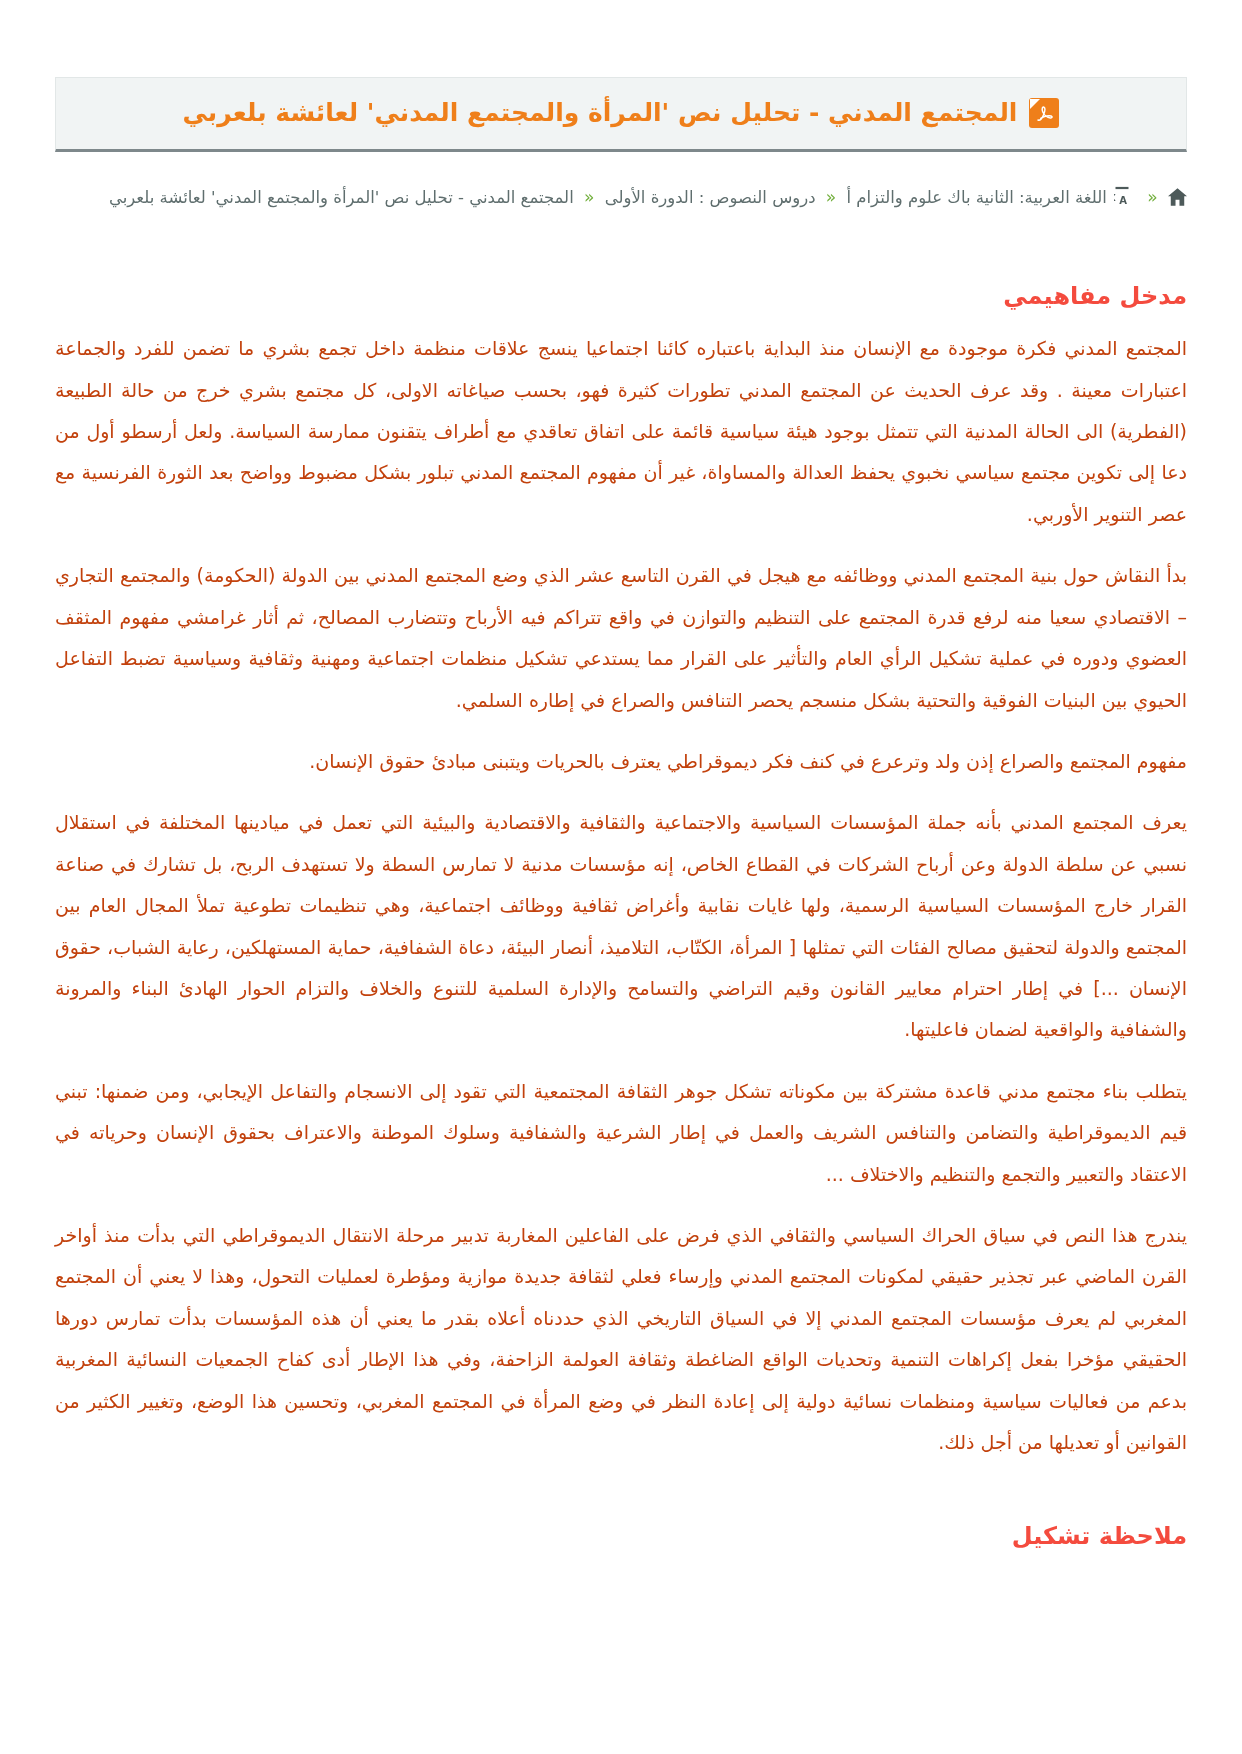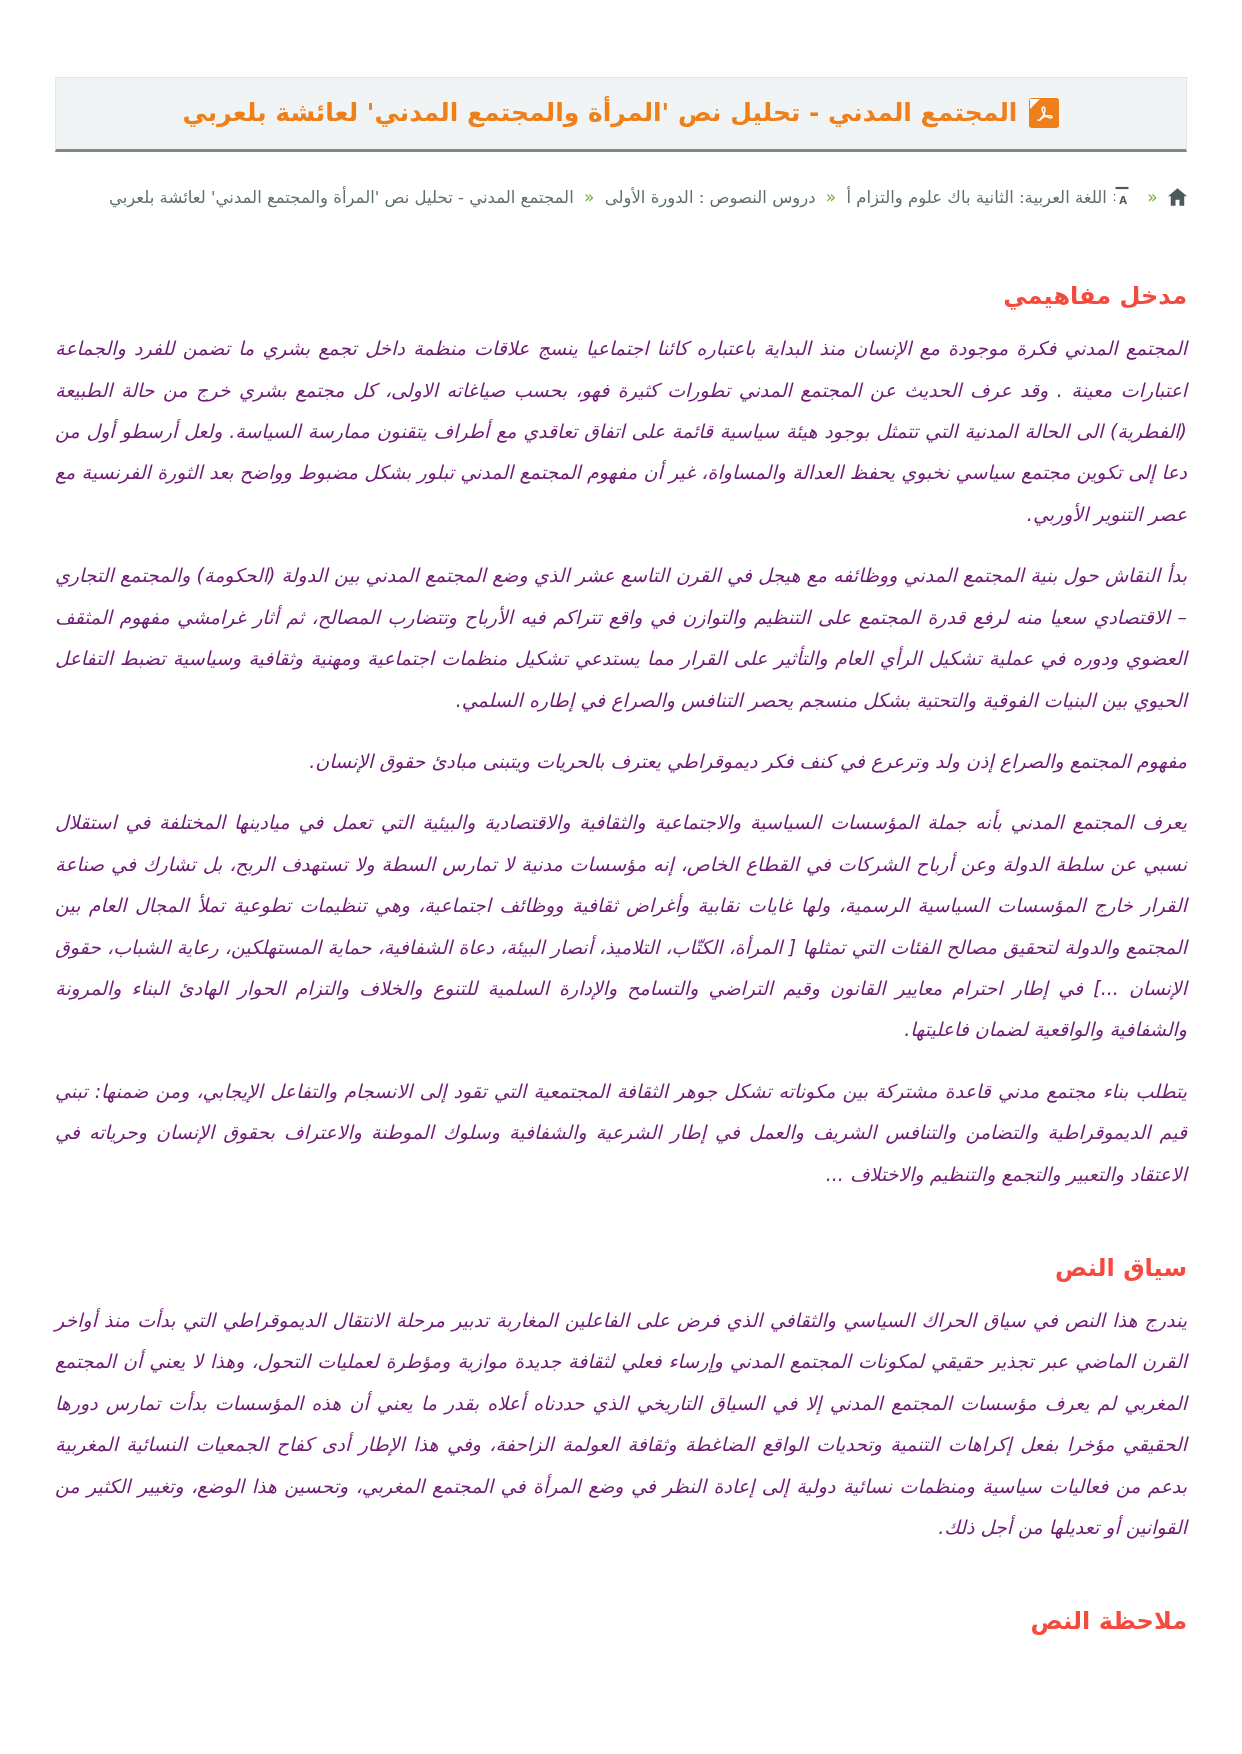--- a/index.html
+++ b/index.html
@@ -60,27 +60,26 @@
   .section-heading {
     color: #f44b3e;
     font-size: 24px;
     font-weight: 700;
     margin: 55px 0 14px 0;
     line-height: 1.5;
     text-align: right;
   }
   .section-heading.first { margin-top: 58px; }
   .body-para {
-    color: #701a75;
+    color: #c2410c;
     font-size: 19px;
     line-height: 2.18;
     text-align: justify;
     text-justify: inter-word;
     margin: 0 0 20px 0;
-    font-style: italic;
   }
 </style>
 </head>
 <body>
 
 <div class="page">
 
   <div class="header-box">
     <div class="header-inner">
       <span class="pdf-badge">
@@ -115,18 +114,17 @@
     <span class="crumb-link">المجتمع المدني - تحليل نص 'المرأة والمجتمع المدني' لعائشة بلعربي</span>
   </nav>
 
   <h2 class="section-heading first">مدخل مفاهيمي</h2>
   <p class="body-para">المجتمع المدني فكرة موجودة مع الإنسان منذ البداية باعتباره كائنا اجتماعيا ينسج علاقات منظمة داخل تجمع بشري ما تضمن للفرد والجماعة اعتبارات معينة . وقد عرف الحديث عن المجتمع المدني تطورات كثيرة فهو، بحسب صياغاته الاولى، كل مجتمع بشري خرج من حالة الطبيعة (الفطرية) الى الحالة المدنية التي تتمثل بوجود هيئة سياسية قائمة على اتفاق تعاقدي مع أطراف يتقنون ممارسة السياسة. ولعل أرسطو أول من دعا إلى تكوين مجتمع سياسي نخبوي يحفظ العدالة والمساواة، غير أن مفهوم المجتمع المدني تبلور بشكل مضبوط وواضح بعد الثورة الفرنسية مع عصر التنوير الأوربي.</p>
   <p class="body-para">بدأ النقاش حول بنية المجتمع المدني ووظائفه مع هيجل في القرن التاسع عشر الذي وضع المجتمع المدني بين الدولة (الحكومة) والمجتمع التجاري – الاقتصادي سعيا منه لرفع قدرة المجتمع على التنظيم والتوازن في واقع تتراكم فيه الأرباح وتتضارب المصالح، ثم أثار غرامشي مفهوم المثقف العضوي ودوره في عملية تشكيل الرأي العام والتأثير على القرار مما يستدعي تشكيل منظمات اجتماعية ومهنية وثقافية وسياسية تضبط التفاعل الحيوي بين البنيات الفوقية والتحتية بشكل منسجم يحصر التنافس والصراع في إطاره السلمي.</p>
   <p class="body-para">مفهوم المجتمع والصراع إذن ولد وترعرع في كنف فكر ديموقراطي يعترف بالحريات ويتبنى مبادئ حقوق الإنسان.</p>
   <p class="body-para">يعرف المجتمع المدني بأنه جملة المؤسسات السياسية والاجتماعية والثقافية والاقتصادية والبيئية التي تعمل في ميادينها المختلفة في استقلال نسبي عن سلطة الدولة وعن أرباح الشركات في القطاع الخاص، إنه مؤسسات مدنية لا تمارس السطة ولا تستهدف الربح، بل تشارك في صناعة القرار خارج المؤسسات السياسية الرسمية، ولها غايات نقابية وأغراض ثقافية ووظائف اجتماعية، وهي تنظيمات تطوعية تملأ المجال العام بين المجتمع والدولة لتحقيق مصالح الفئات التي تمثلها [ المرأة، الكتّاب، التلاميذ، أنصار البيئة، دعاة الشفافية، حماية المستهلكين، رعاية الشباب، حقوق الإنسان ...] في إطار احترام معايير القانون وقيم التراضي والتسامح والإدارة السلمية للتنوع والخلاف والتزام الحوار الهادئ البناء والمرونة والشفافية والواقعية لضمان فاعليتها.</p>
   <p class="body-para">يتطلب بناء مجتمع مدني قاعدة مشتركة بين مكوناته تشكل جوهر الثقافة المجتمعية التي تقود إلى الانسجام والتفاعل الإيجابي، ومن ضمنها: تبني قيم الديموقراطية والتضامن والتنافس الشريف والعمل في إطار الشرعية والشفافية وسلوك الموطنة والاعتراف بحقوق الإنسان وحرياته في الاعتقاد والتعبير والتجمع والتنظيم والاختلاف ...</p>
 
-  <h2 class="section-heading">سياق النص</h2>
   <p class="body-para">يندرج هذا النص في سياق الحراك السياسي والثقافي الذي فرض على الفاعلين المغاربة تدبير مرحلة الانتقال الديموقراطي التي بدأت منذ أواخر القرن الماضي عبر تجذير حقيقي لمكونات المجتمع المدني وإرساء فعلي لثقافة جديدة موازية ومؤطرة لعمليات التحول، وهذا لا يعني أن المجتمع المغربي لم يعرف مؤسسات المجتمع المدني إلا في السياق التاريخي الذي حددناه أعلاه بقدر ما يعني أن هذه المؤسسات بدأت تمارس دورها الحقيقي مؤخرا بفعل إكراهات التنمية وتحديات الواقع الضاغطة وثقافة العولمة الزاحفة، وفي هذا الإطار أدى كفاح الجمعيات النسائية المغربية بدعم من فعاليات سياسية ومنظمات نسائية دولية إلى إعادة النظر في وضع المرأة في المجتمع المغربي، وتحسين هذا الوضع، وتغيير الكثير من القوانين أو تعديلها من أجل ذلك.</p>
 
-  <h2 class="section-heading">ملاحظة النص</h2>
+  <h2 class="section-heading">ملاحظة تشكيل</h2>
 
 </div>
 
 </body></html>

